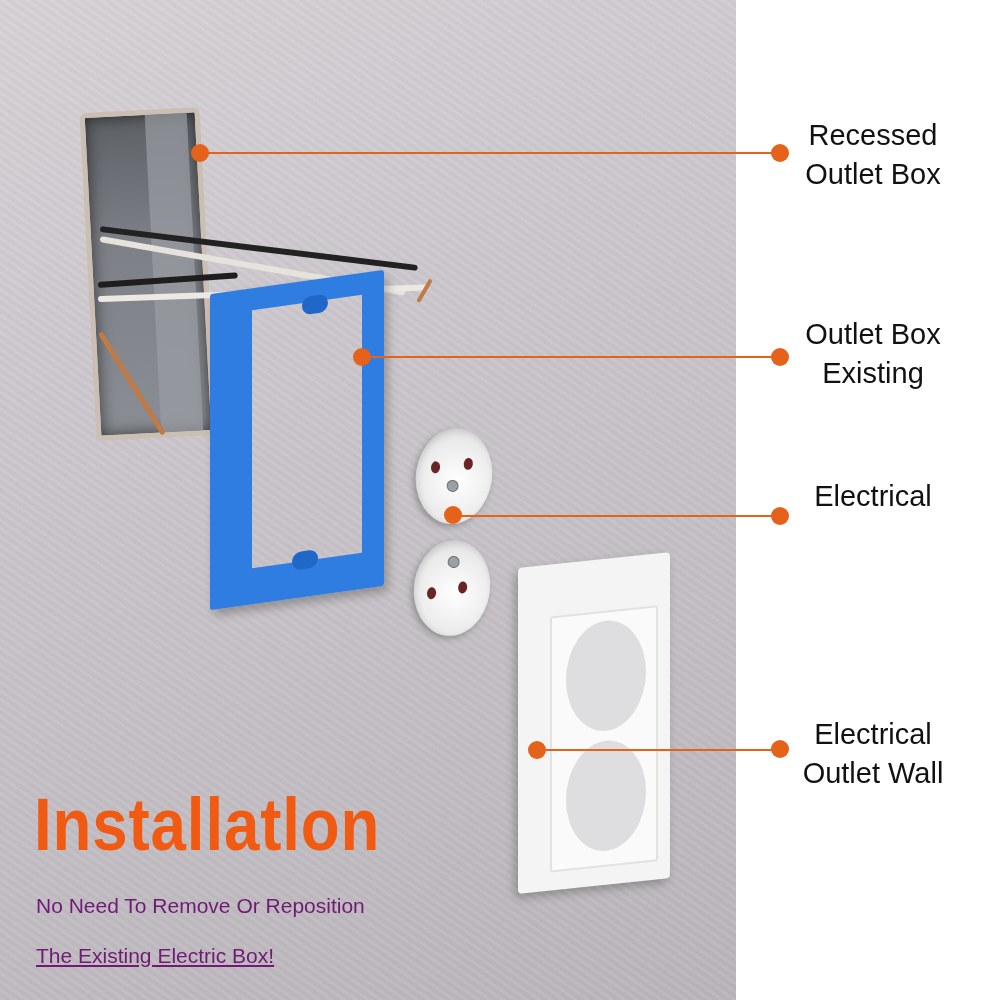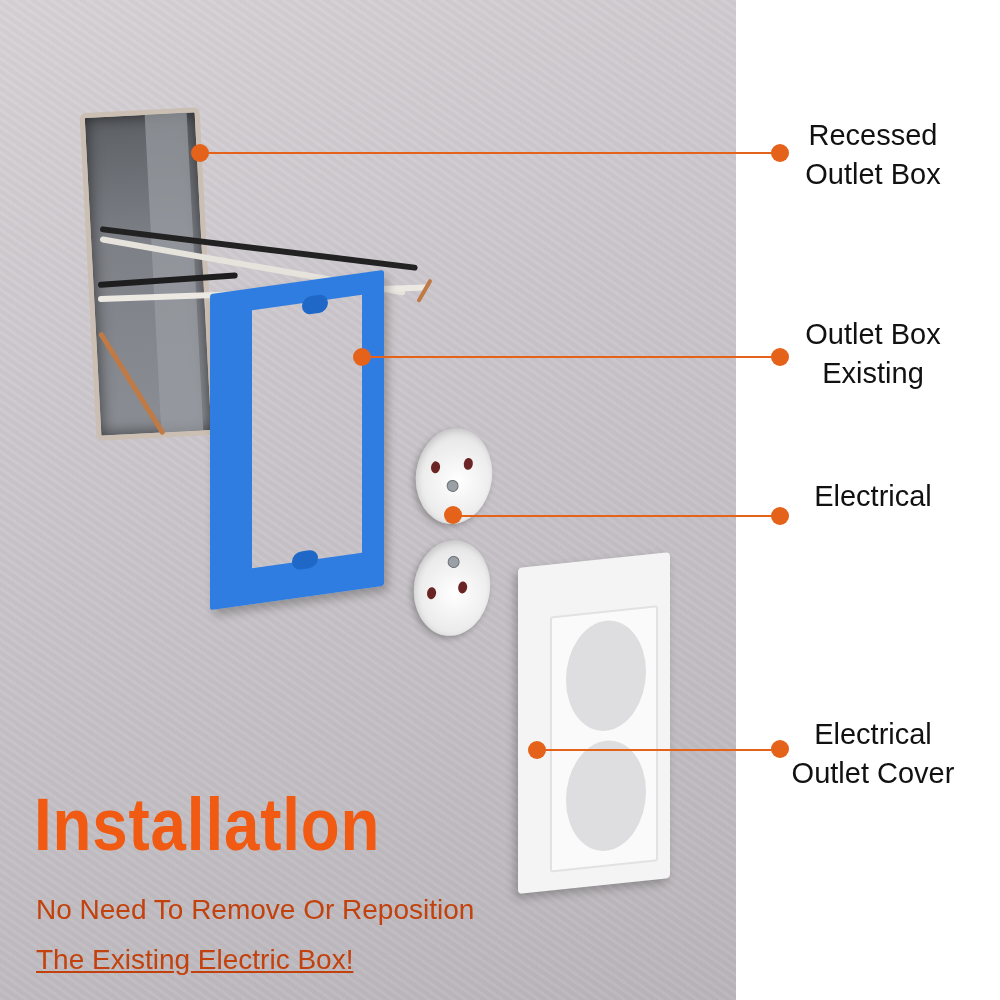--- a/index.html
+++ b/index.html
@@ -26,21 +26,21 @@
   .cover{position:absolute;left:518px;top:560px;width:152px;height:326px;background:#f4f4f4;
     border-radius:4px;box-shadow:-3px 4px 10px rgba(0,0,0,0.25);transform:skewY(-6deg);}
   .cover .frame{position:absolute;left:32px;top:52px;width:104px;height:252px;background:#fafafa;
     border:2px solid #e2e2e2;border-radius:3px;}
   .cover .disc{position:absolute;left:14px;width:80px;height:110px;border-radius:50%;background:#dedddf;}
   .callout-line{position:absolute;height:2px;background:#e4621a;}
   .dot{position:absolute;width:18px;height:18px;border-radius:50%;background:#e4621a;transform:translate(-50%,-50%);}
   .label{position:absolute;left:768px;width:210px;text-align:center;font-size:29px;line-height:39px;color:#111;}
   .title{position:absolute;left:34px;top:782px;font-family:"Liberation Sans",sans-serif;font-weight:bold;
     font-size:74px;letter-spacing:1px;color:#f05a12;transform:scaleX(0.86);transform-origin:left top;}
-  .sub{position:absolute;left:36px;font-size:28px;color:#c2410c;}
+  .sub{position:absolute;left:36px;font-size:21px;color:#701a75;}
 </style>
 </head>
 <body>
 
 <div class="wall"></div>
 <div class="right-panel"></div>
 
 <div class="hole">
   <div class="inner-wall"></div>
 </div>
@@ -97,18 +97,18 @@
 </div>
 <div class="label" style="top:315px;">
   <div>Outlet Box</div>
   <div>Existing</div>
 </div>
 <div class="label" style="top:477px;">
   <div>Electrical</div>
 </div>
 <div class="label" style="top:715px;">
   <div>Electrical</div>
-  <div>Outlet Cover</div>
+  <div>Outlet Wall</div>
 </div>
 
 <div class="title">Installatlon</div>
 <div class="sub" style="top:894px;">No Need To Remove Or Reposition</div>
 <div class="sub" style="top:944px;text-decoration:underline;">The Existing Electric Box!</div>
 
 </body></html>

